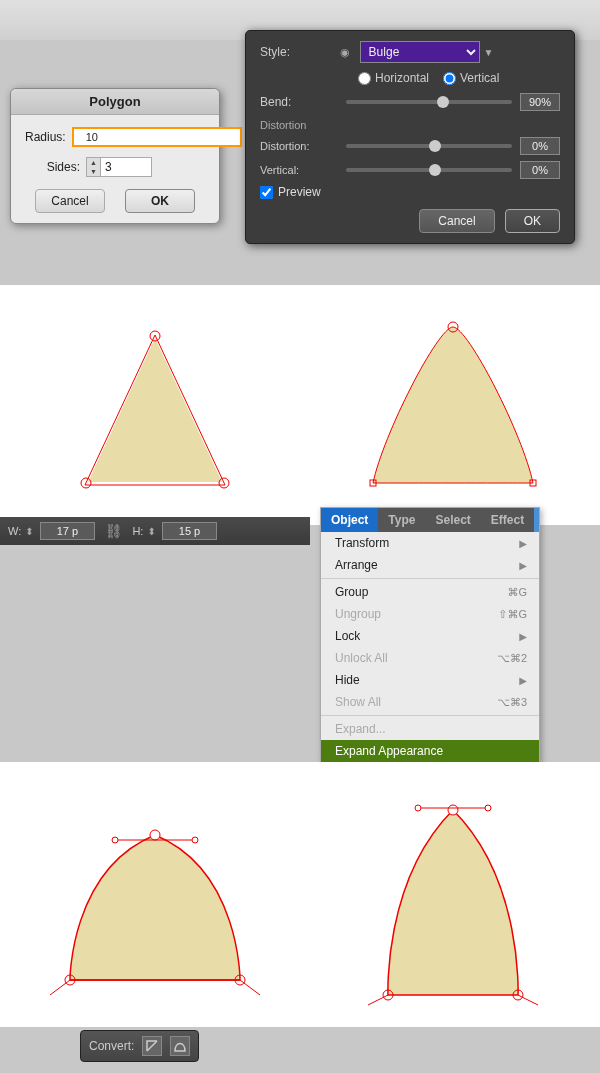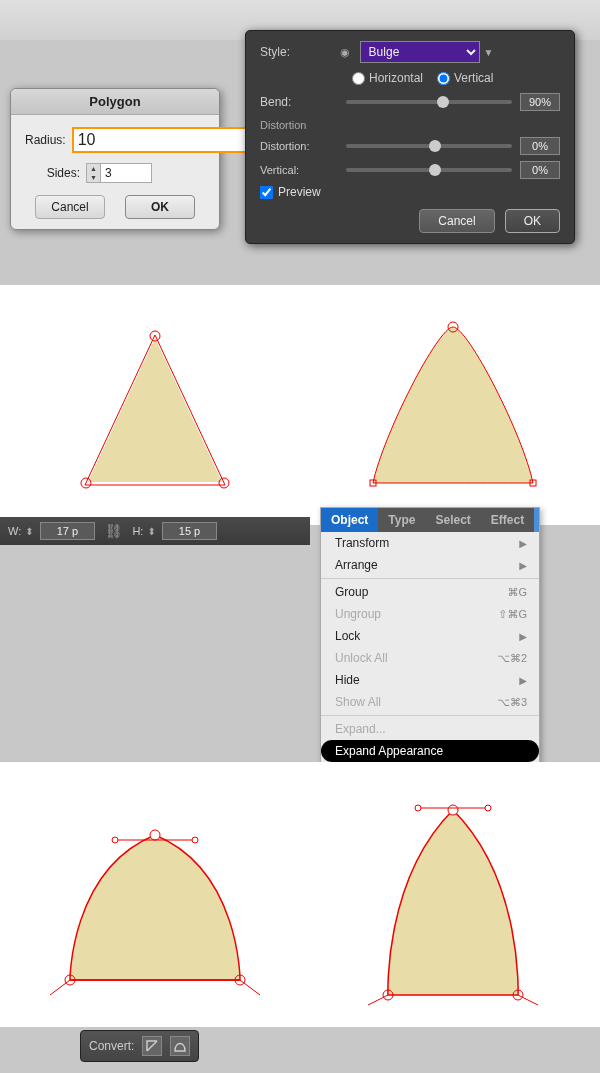--- a/index.html
+++ b/index.html
@@ -46,22 +46,22 @@
       width: 55px;
       text-align: right;
       margin-right: 6px;
       color: #222;
       font-size: 12px;
     }
     .dialog-input {
       flex: 1;
       border: 2px solid #f90;
       background: white;
-      padding: 2px 4px;
-      font-size: 16px;
+      padding: 2px 12px;
+      font-size: 11px;
       color: #222;
       outline: none;
     }
     .sides-row {
       display: flex;
       align-items: center;
       margin-bottom: 12px;
     }
     .sides-label {
       width: 55px;
@@ -158,21 +158,21 @@
       border: 1px solid #888;
       padding: 2px 4px;
       font-size: 12px;
       width: 120px;
       margin-left: 6px;
     }
     .radio-group {
       display: flex;
       align-items: center;
       gap: 14px;
-      margin-left: 12px;
+      margin-left: 18px;
     }
     .radio-item {
       display: flex;
       align-items: center;
       gap: 4px;
       color: #ccc;
       font-size: 12px;
     }
     .slider-container {
       display: flex;
@@ -335,23 +335,22 @@
       padding: 4px 12px 4px 14px;
       color: #222;
       font-size: 12px;
       cursor: pointer;
     }
     .menu-item.disabled {
       color: #aaa;
       cursor: default;
     }
     .menu-item.highlighted {
-      background: #000000;
+      background: #4d7c0f;
       color: white;
-      border-radius: 11px;
     }
     .menu-divider {
       height: 1px;
       background: #ccc;
       margin: 2px 0;
     }
     .menu-shortcut {
       color: #888;
       font-size: 11px;
     }

